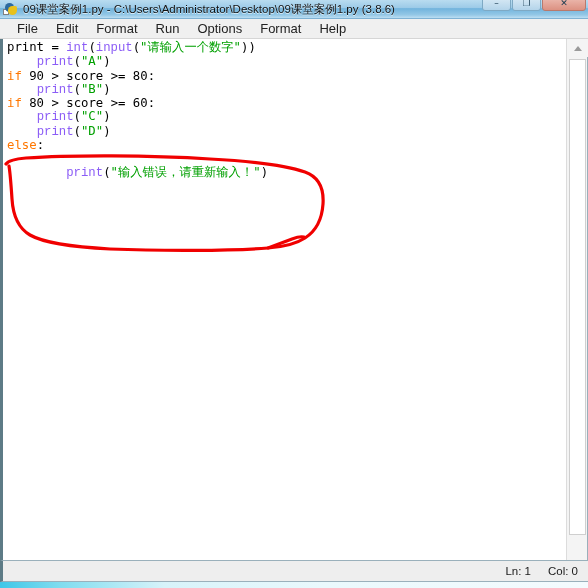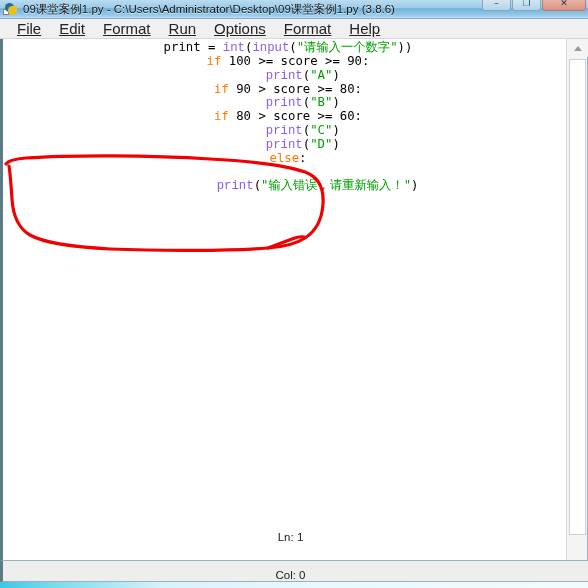--- a/index.html
+++ b/index.html
@@ -8,21 +8,20 @@
     width: 588px; height: 588px;
     overflow: hidden;
     background: #ffffff;
     font-family: "Liberation Sans", sans-serif;
   }
 
   #app {
     position: relative;
     width: 588px; height: 588px;
     overflow: hidden;
-    text-align: center;
   }
 
   
   .titlebar {
     position: absolute; left: 0; top: 0;
     width: 588px; height: 19px;
     background: linear-gradient(to bottom, #b9dcf0 0%, #9dcbe8 42%, #72b4dd 48%, #93c7e6 82%, #bcdef2 100%);
     border-bottom: 1px solid #7fb2d4;
     display: flex; align-items: center;
     overflow: hidden;
@@ -82,27 +81,26 @@
   
   .menubar {
     position: absolute; left: 0; top: 19px;
     width: 588px; height: 20px;
     background: #f0f0f0;
     border-bottom: 1px solid #d6d6d6;
     display: flex; align-items: center;
     padding-left: 8px;
   }
   .menu-item {
-    font-size: 15px;
+    font-size: 13px;
     color: #222222;
     padding: 2px 9px;
     line-height: 14px;
     cursor: default;
     white-space: nowrap;
-    text-decoration: underline;
   }
 
   
   .editor-frame {
     position: absolute; left: 0; top: 39px;
     width: 588px; height: 521px;
     background: #ffffff;
     border-left: 3px solid #5d7b86;
     border-right: 1px solid #9ab0bb;
   }
@@ -160,22 +158,21 @@
   
   .statusbar {
     position: absolute; left: 0; top: 560px;
     width: 588px; height: 22px;
     background: #eeeeee;
     border-top: 1px solid #9ab0bb;
     border-left: 3px solid #5d7b86;
     border-bottom: 1px solid #9ab0bb;
     display: flex; align-items: center; justify-content: flex-end;
     padding-right: 10px;
-    gap: 26px;
-    flex-direction: column;
+    gap: 17px;
   }
   .status-text {
     font-size: 11.5px; color: #1a1a1a;
     white-space: nowrap;
   }
 
   
   .taskbar {
     position: absolute; left: 0; top: 582px;
     width: 588px; height: 6px;
@@ -213,21 +210,20 @@
     <div class="menu-item">Format</div>
     <div class="menu-item">Run</div>
     <div class="menu-item">Options</div>
     <div class="menu-item">Format</div>
     <div class="menu-item">Help</div>
   </div>
 
   <div class="editor-frame">
     <div class="code-area" id="code-area">
         <div class="code-line"><span class="pun">print = </span><span class="bi">int</span><span class="pun">(</span><span class="bi">input</span><span class="pun">(</span><span class="str">"请输入一个数字"</span><span class="pun">))</span></div>
-        <div class="code-line"><span class="kw">if</span><span class="pun"> 100 &gt;= score &gt;= 90:</span></div>
         <div class="code-line"><span class="pun">    </span><span class="bi">print</span><span class="pun">(</span><span class="str">"A"</span><span class="pun">)</span></div>
         <div class="code-line"><span class="kw">if</span><span class="pun"> 90 &gt; score &gt;= 80:</span></div>
         <div class="code-line"><span class="pun">    </span><span class="bi">print</span><span class="pun">(</span><span class="str">"B"</span><span class="pun">)</span></div>
         <div class="code-line"><span class="kw">if</span><span class="pun"> 80 &gt; score &gt;= 60:</span></div>
         <div class="code-line"><span class="pun">    </span><span class="bi">print</span><span class="pun">(</span><span class="str">"C"</span><span class="pun">)</span></div>
         <div class="code-line"><span class="pun">    </span><span class="bi">print</span><span class="pun">(</span><span class="str">"D"</span><span class="pun">)</span></div>
         <div class="code-line"><span class="kw">else</span><span class="pun">:</span></div>
         <div class="code-line">&nbsp;</div>
         <div class="code-line"><span class="pun">        </span><span class="bi">print</span><span class="pun">(</span><span class="str">"输入错误，请重新输入！"</span><span class="pun">)</span></div>
       </div>

